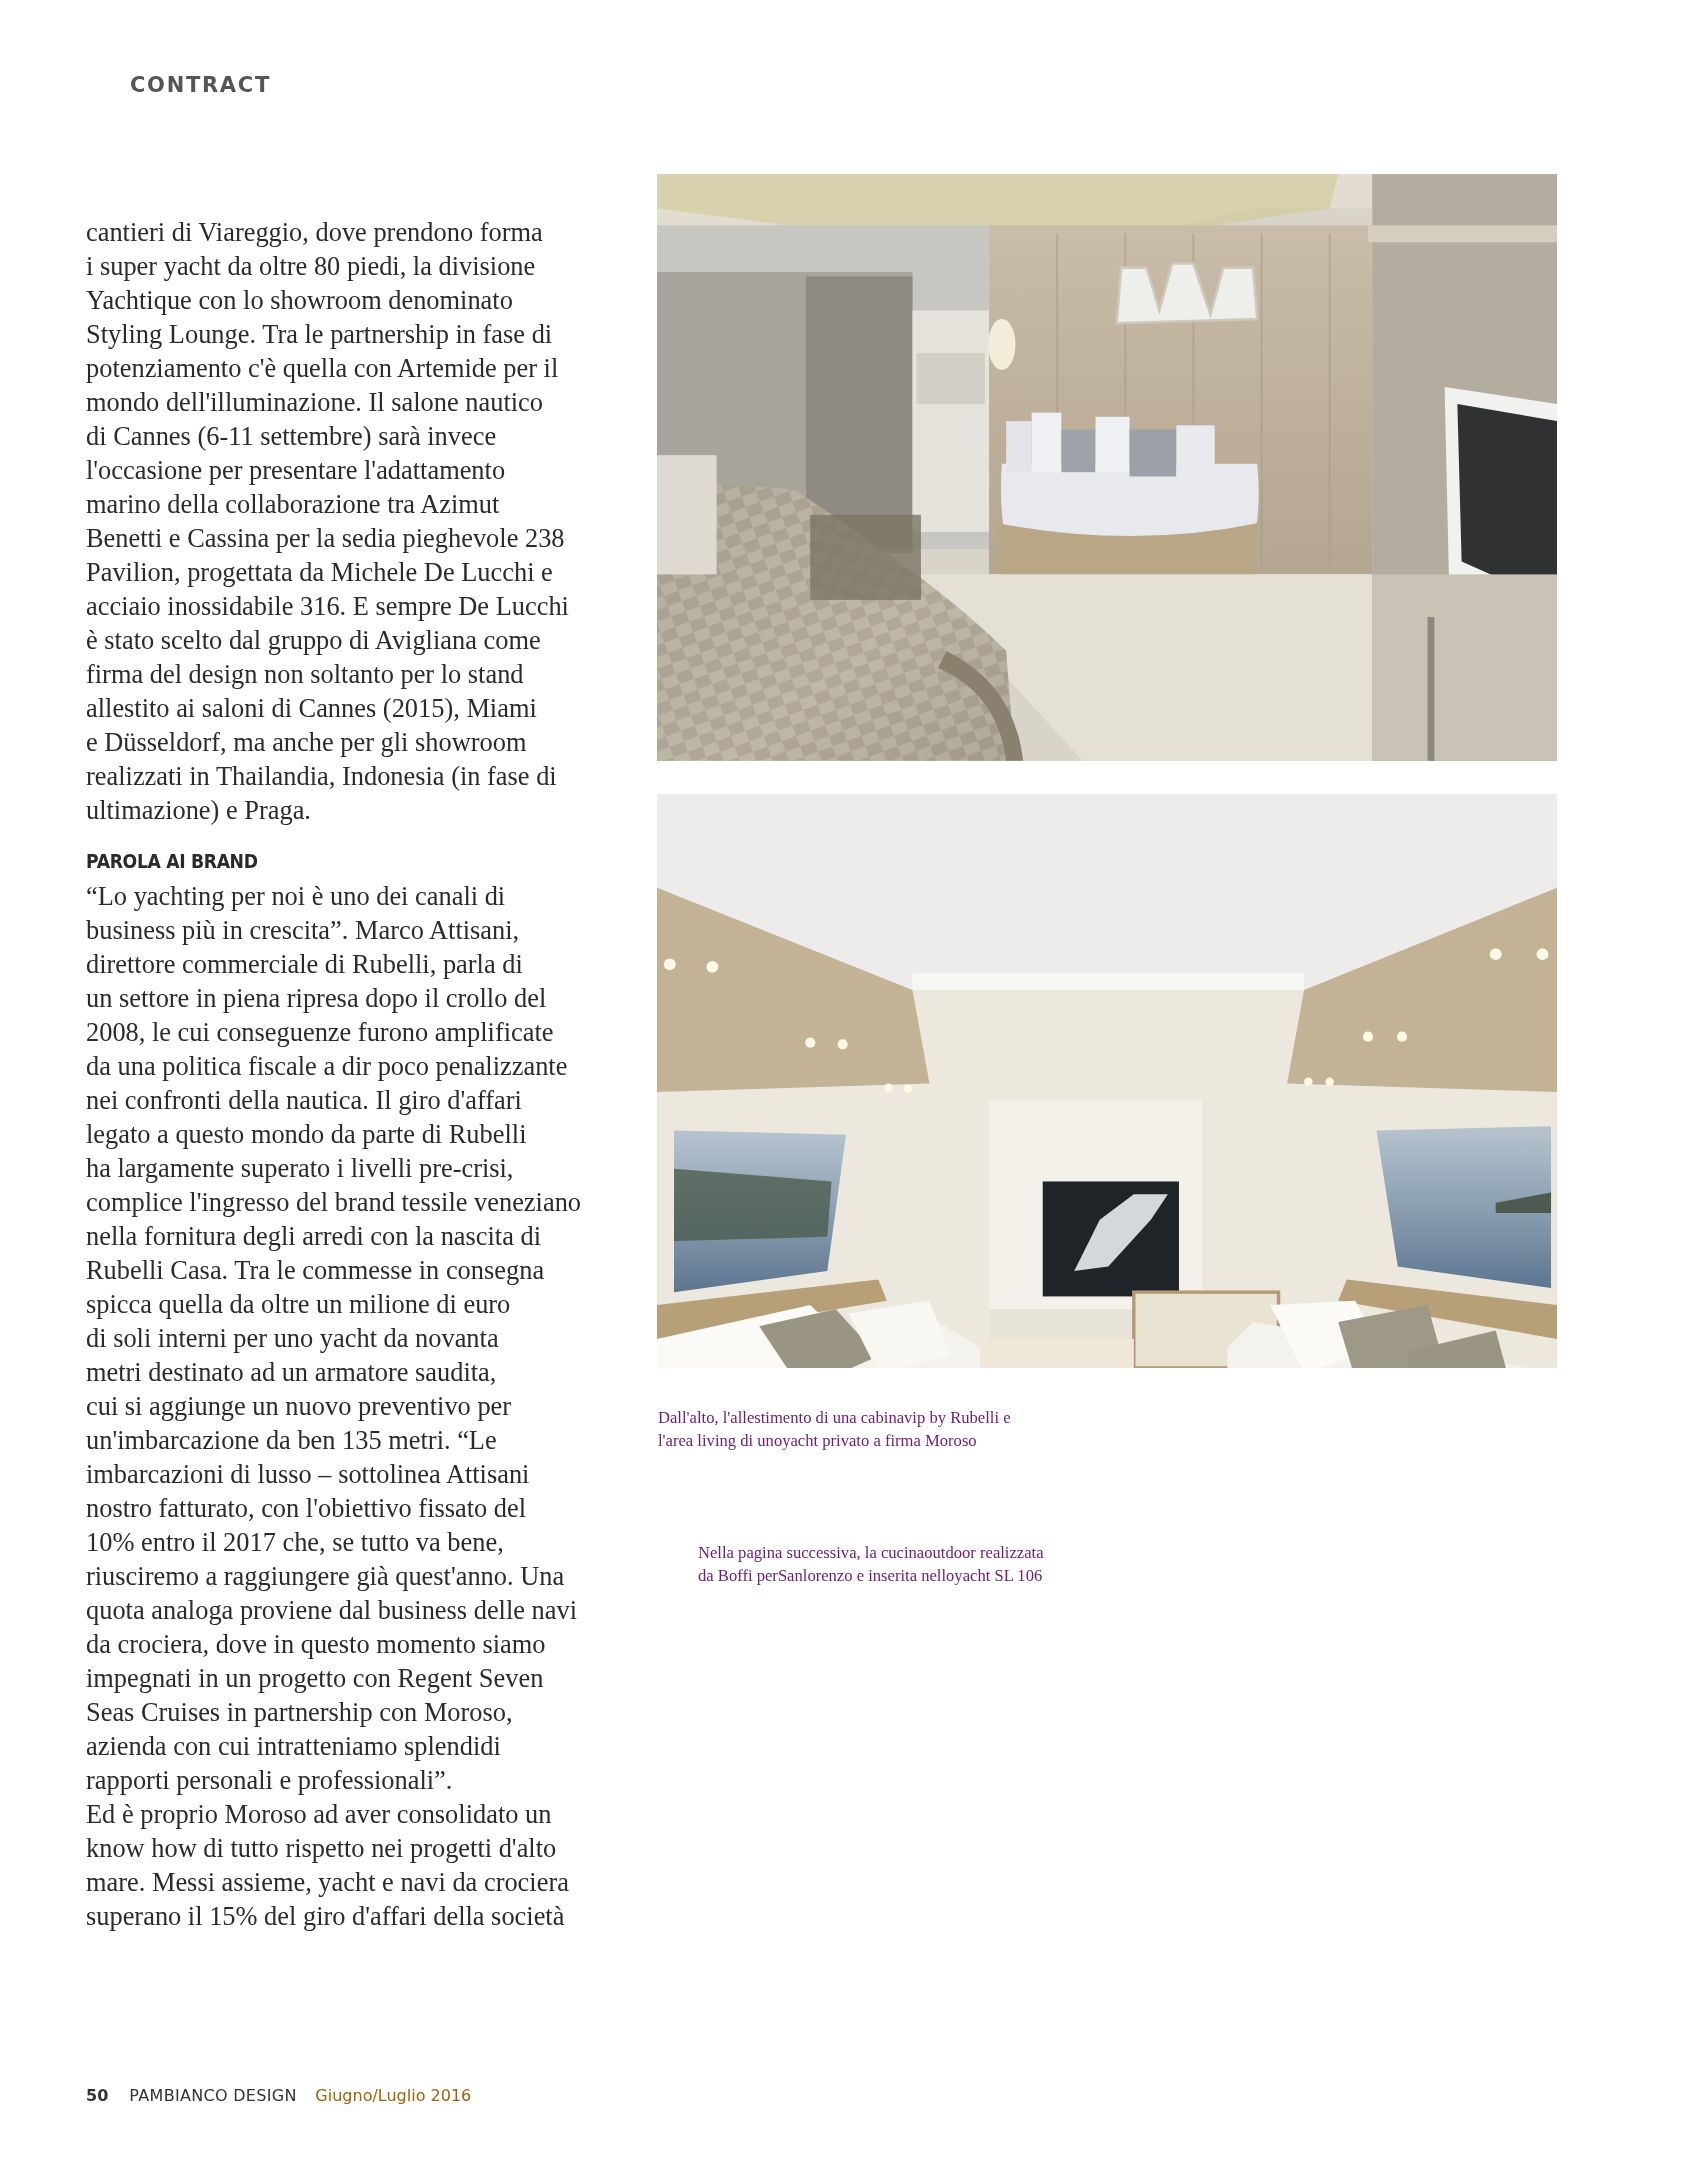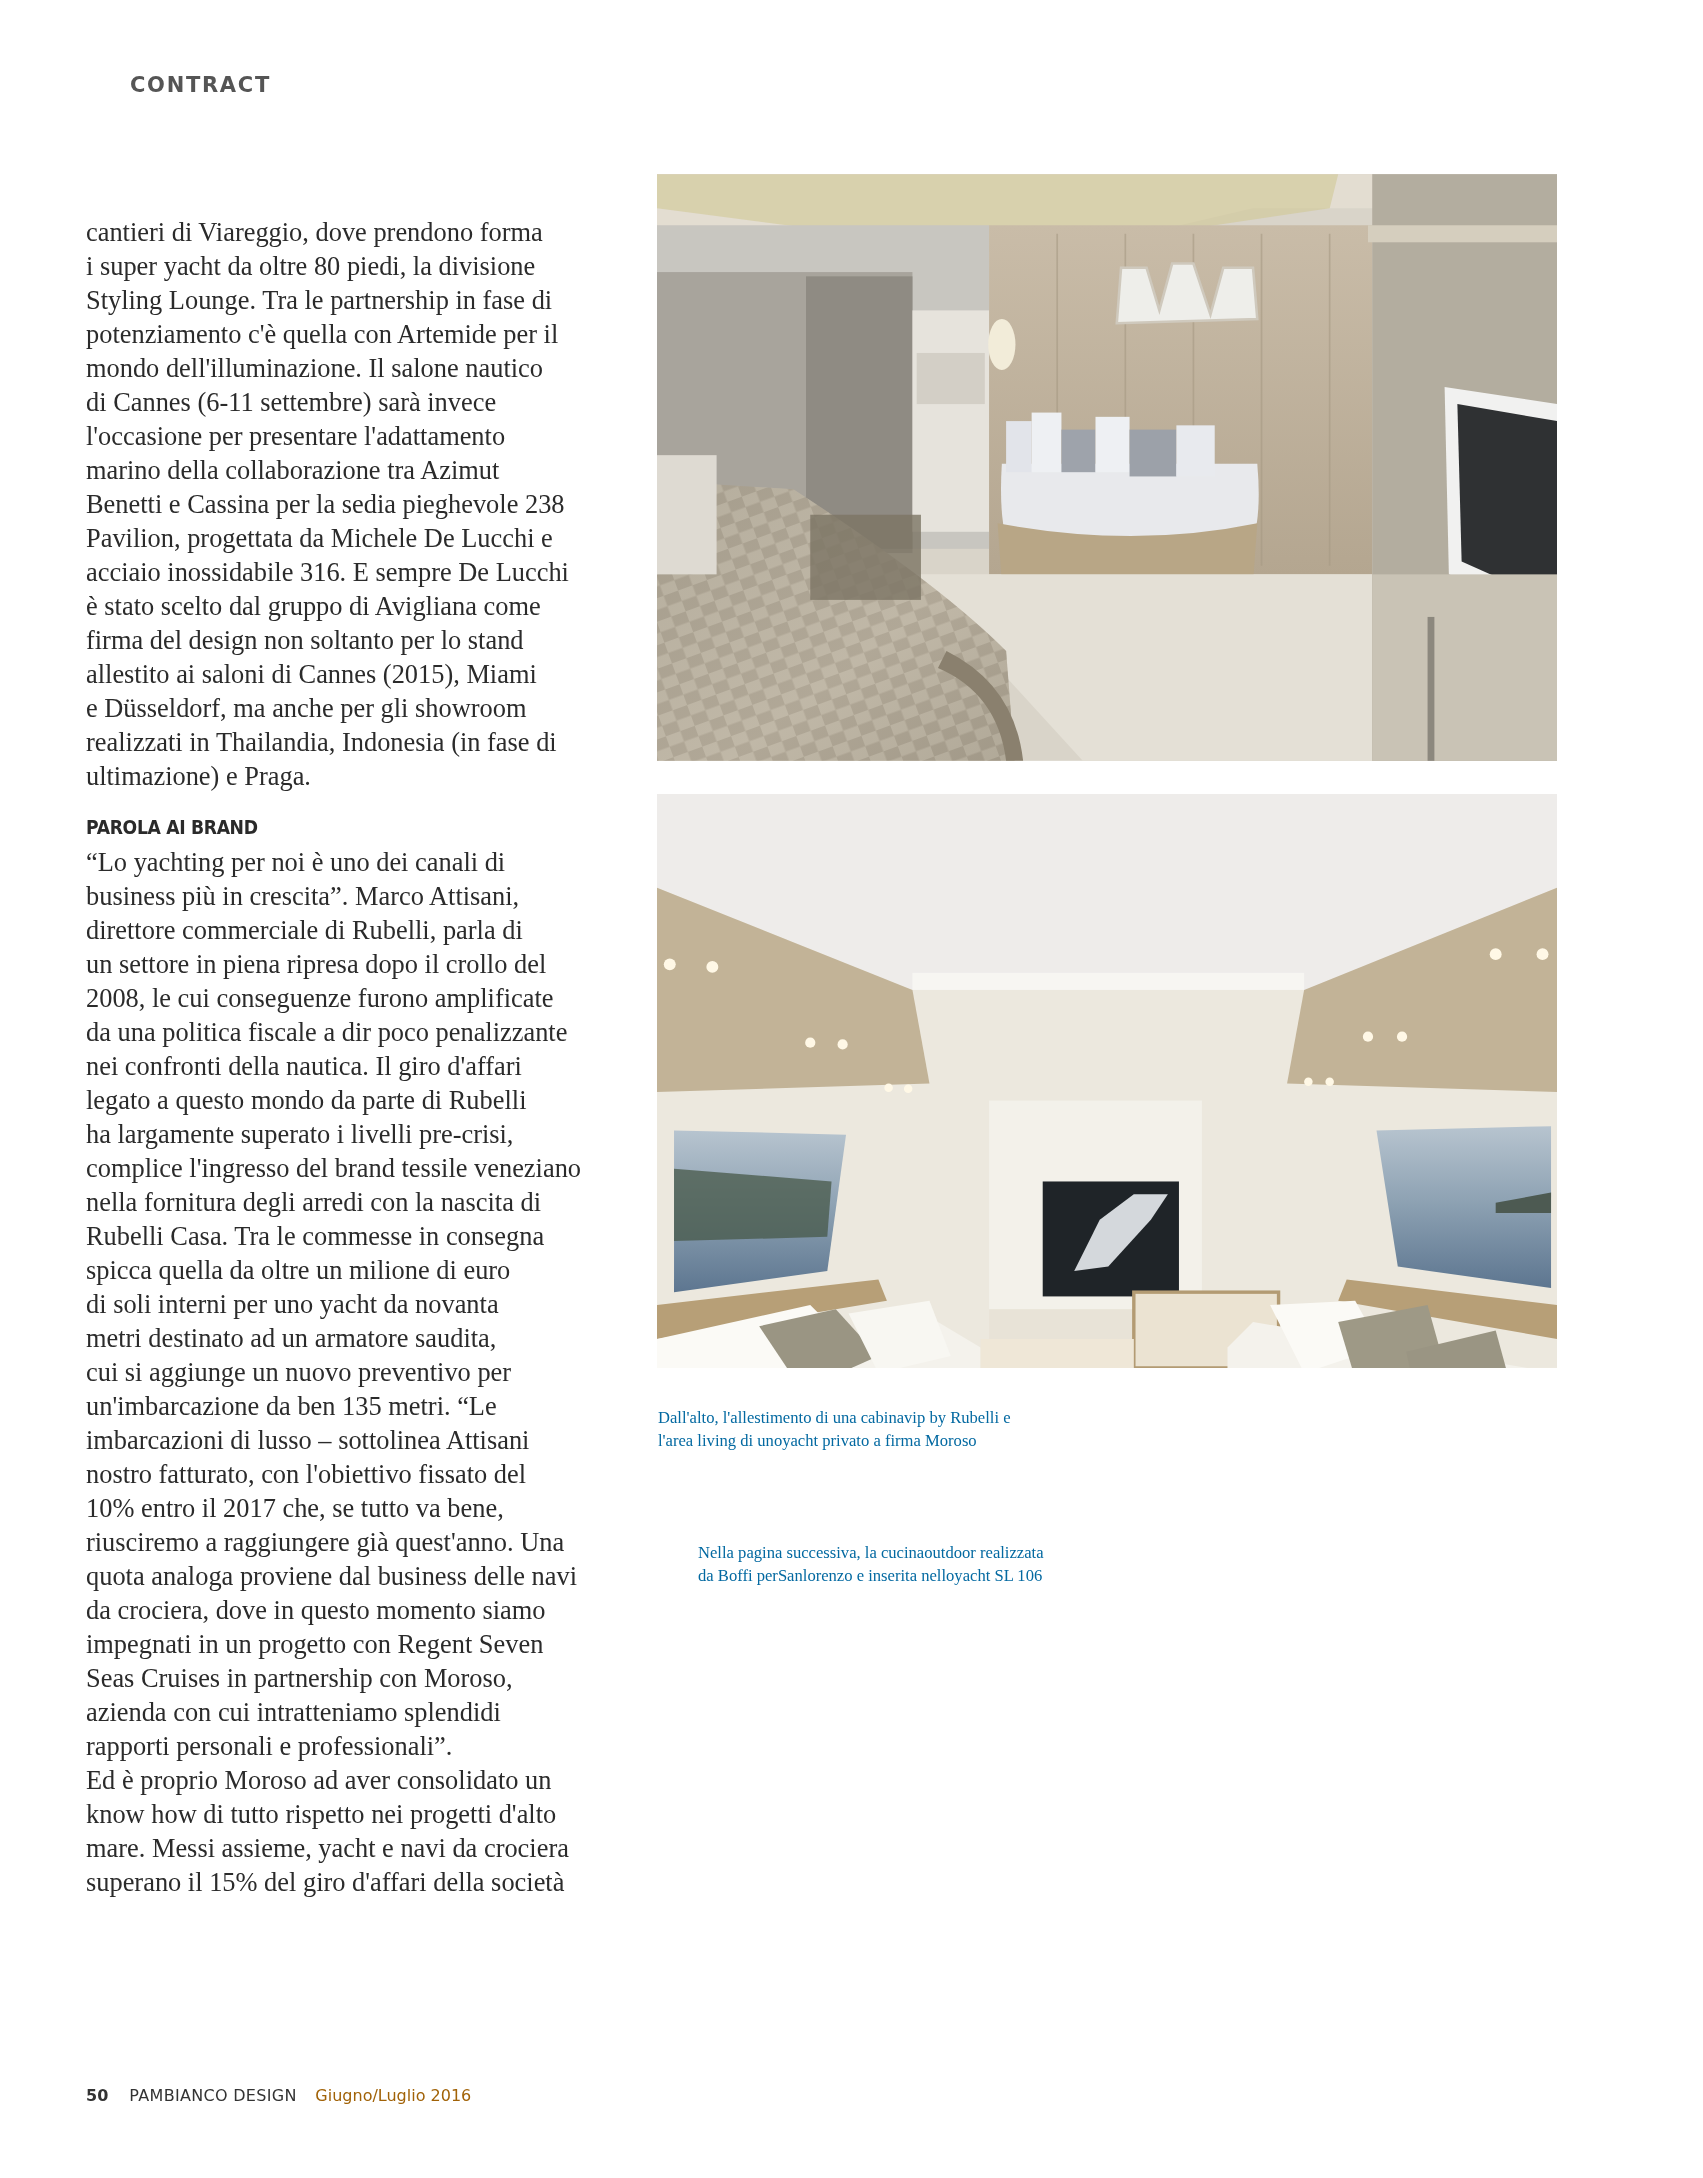--- a/index.html
+++ b/index.html
@@ -20,21 +20,21 @@
     font-size: 19.6px; letter-spacing: -0.4px; color: #2a2a2a; line-height: 34px;
     margin-top: 18px; transform: scaleX(0.88); transform-origin: left center;
   }
   .photo {
     position: absolute; left: 657px; width: 900px; overflow: hidden;
   }
   #photo1 { top: 174px; height: 587px; }
   #photo2 { top: 794px; height: 574px; }
   .caption {
     position: absolute; left: 658px; width: 358px;
-    font-family: "Liberation Serif", serif; font-size: 16.6px; line-height: 22.6px; color: #0369a1;
+    font-family: "Liberation Serif", serif; font-size: 16.6px; line-height: 22.6px; color: #701a75;
   }
   #cap1 { top: 1407px; }
   #cap2 { top: 1542px; margin-left: 40px; }
   .footer {
     position: absolute; left: 86px; top: 2086px;
     font-family: "DejaVu Sans", sans-serif; font-size: 16px; color: #333;
   }
   .footer .pg { font-weight: bold; margin-right: 16px; }
   .footer .mag { font-weight: normal; margin-right: 13.6px; letter-spacing: 0.3px; }
   .footer .date { color: #a16207; }
@@ -42,20 +42,21 @@
 </style>
 </head>
 <body>
 
 <div class="section-tag">CONTRACT</div>
 
 <div class="body-col">
   <div id="p1">
       <span class="line">cantieri di Viareggio, dove prendono forma</span>
       <span class="line">i super yacht da oltre 80 piedi, la divisione</span>
+      <span class="line">Yachtique con lo showroom denominato</span>
       <span class="line">Styling Lounge. Tra le partnership in fase di</span>
       <span class="line">potenziamento c'è quella con Artemide per il</span>
       <span class="line">mondo dell'illuminazione. Il salone nautico</span>
       <span class="line">di Cannes (6-11 settembre) sarà invece</span>
       <span class="line">l'occasione per presentare l'adattamento</span>
       <span class="line">marino della collaborazione tra Azimut</span>
       <span class="line">Benetti e Cassina per la sedia pieghevole 238</span>
       <span class="line">Pavilion, progettata da Michele De Lucchi e</span>
       <span class="line">acciaio inossidabile 316. E sempre De Lucchi</span>
       <span class="line">è stato scelto dal gruppo di Avigliana come</span>

